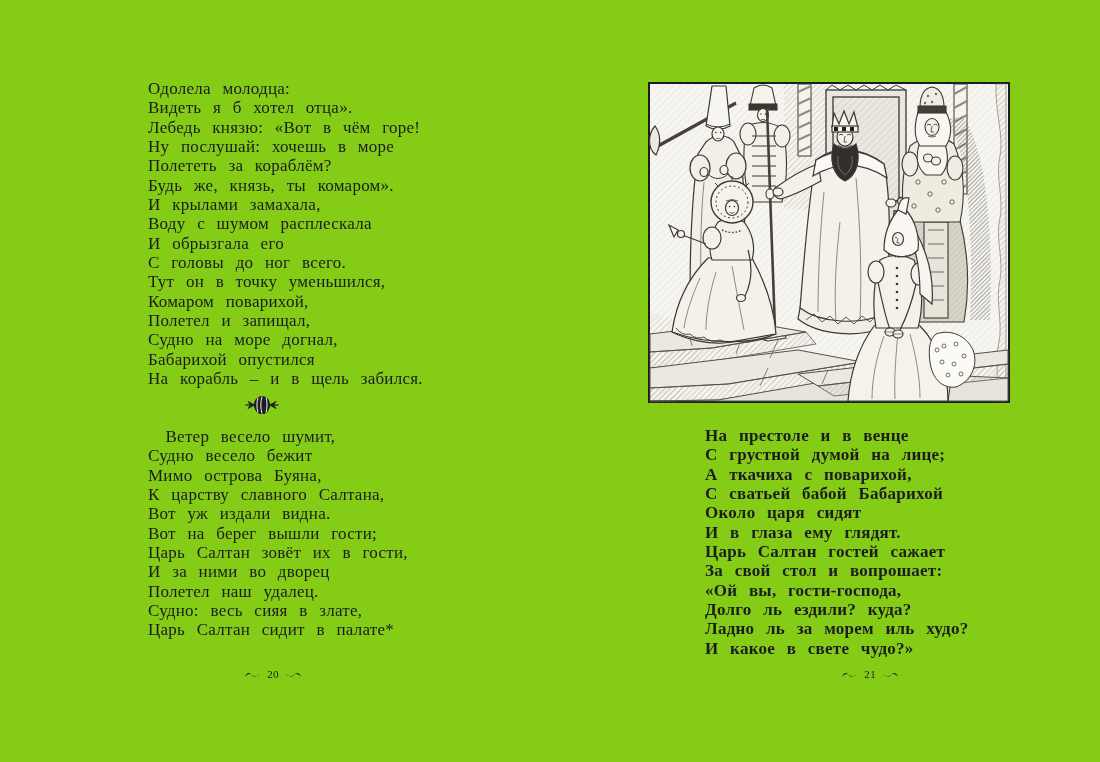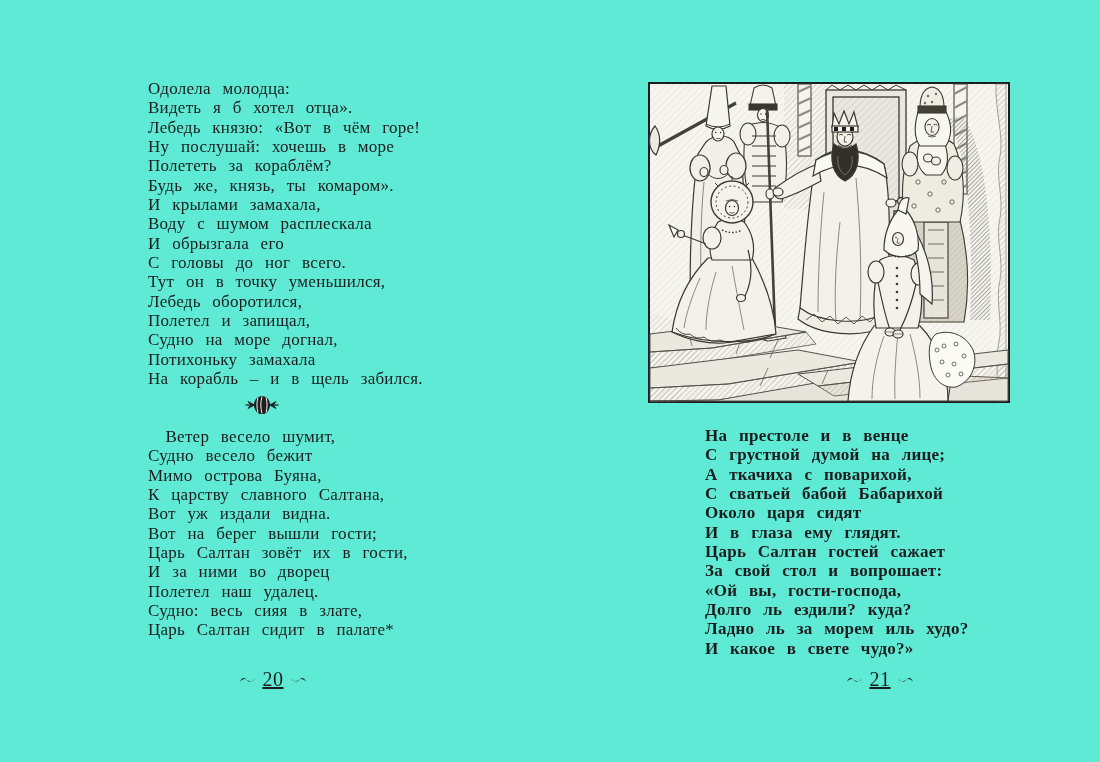--- a/index.html
+++ b/index.html
@@ -1,19 +1,19 @@
 <!DOCTYPE html>
 <html lang="ru"><head>
 <meta charset="utf-8">
 <style>
   html,body{margin:0;padding:0;background:#ffffff;}
   .spread{
     position:relative;
     width:1100px;height:762px;
-    background:#5eead4;
+    background:#84cc16;
     overflow:hidden;
     font-family:"Liberation Serif","DejaVu Serif",serif;
     color:#1c1c1e;
   }
   .poem{
     position:absolute;
     font-size:17px;
     line-height:19.35px;
     word-spacing:0.42em;
     letter-spacing:0.015em;
@@ -26,48 +26,48 @@
     position:absolute;left:150px;top:394px;width:224px;
     text-align:center;
   }
   .divider svg{display:inline-block;vertical-align:top;}
   .illus{
     position:absolute;left:648px;top:82px;width:362px;height:321px;
   }
   .pageno{
     position:absolute;top:668px;width:100px;
     display:flex;align-items:center;justify-content:center;gap:6px;
-    font-size:20px;letter-spacing:0.03em;text-decoration:underline;
+    font-size:11px;letter-spacing:0.03em;
   }
   #pageno-left{left:223px;}
-  #pageno-right{left:830px;}
+  #pageno-right{left:799px;justify-content:flex-end;}
   .swash{display:flex;align-items:center;}
   .swash.flip svg{transform:scaleX(-1);}
 </style>
 </head>
 <body>
 
 <div class="spread">
 
   <div class="poem" id="stanza1">
       <div class="line">Одолела молодца:</div>
       <div class="line">Видеть я б хотел отца».</div>
       <div class="line">Лебедь князю: «Вот в чём горе!</div>
       <div class="line">Ну послушай: хочешь в море</div>
       <div class="line">Полететь за кораблём?</div>
       <div class="line">Будь же, князь, ты комаром».</div>
       <div class="line">И крылами замахала,</div>
       <div class="line">Воду с шумом расплескала</div>
       <div class="line">И обрызгала его</div>
       <div class="line">С головы до ног всего.</div>
       <div class="line">Тут он в точку уменьшился,</div>
-      <div class="line">Лебедь оборотился,</div>
+      <div class="line">Комаром поварихой,</div>
       <div class="line">Полетел и запищал,</div>
       <div class="line">Судно на море догнал,</div>
-      <div class="line">Потихоньку замахала</div>
+      <div class="line">Бабарихой опустился</div>
       <div class="line">На корабль – и в щель забился.</div>
     </div>
 
   <div class="divider">
     <svg width="36" height="22" viewBox="0 0 36 22">
       <g stroke="#1d1d1f" fill="none" stroke-width="1.2">
         <ellipse cx="18" cy="11" rx="7.5" ry="8.5" fill="#1d1d1f"></ellipse>
         <path d="M14,3.6 C12.6,8 12.6,14 14,18.4 M18,2.5 C16.4,8 16.4,14 18,19.5 M22,3.6 C23.4,8 23.4,14 22,18.4" stroke="#f7f6f2" stroke-width="1"></path>
         <path d="M10.5,11 L4,7.5 L6.5,11 L4,14.5 Z" fill="#1d1d1f" stroke-width="0.8"></path>
         <path d="M25.5,11 L32,7.5 L29.5,11 L32,14.5 Z" fill="#1d1d1f" stroke-width="0.8"></path>

